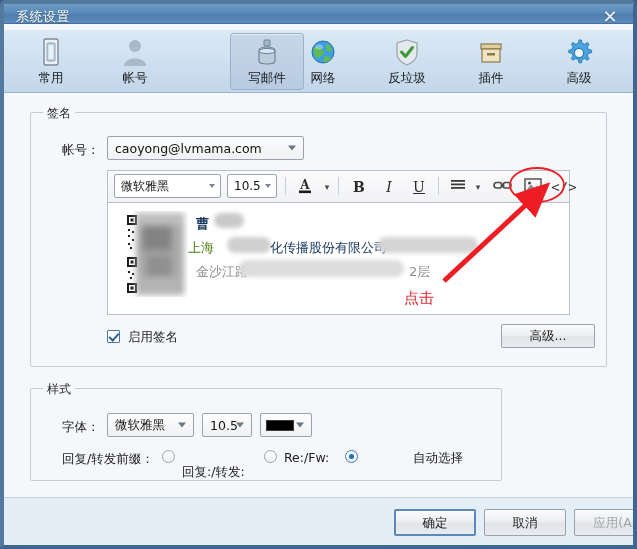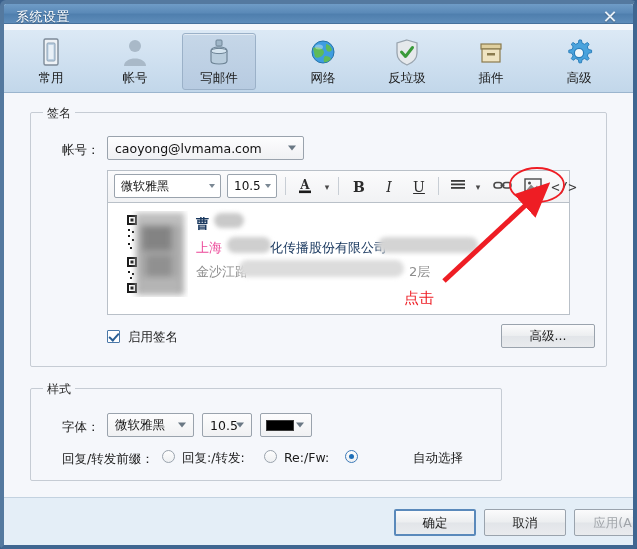--- a/index.html
+++ b/index.html
@@ -57,20 +57,21 @@
     width: 74px; height: 57px;
     text-align: center;
     cursor: pointer;
     border: 1px solid transparent;
     border-radius: 3px;
   }
   .tab.active {
     background: linear-gradient(to bottom, #c6d7e8 0%, #b7cbe1 100%);
     border: 1px solid #9bb1c8;
     box-shadow: inset 0 1px 0 rgba(255,255,255,0.5);
+    margin-left: 48px;
   }
   .tab .ico {
     display: block; height: 32px; margin-top: 3px;
     line-height: 32px;
   }
   .tab .lbl {
     display: block; font-size: 12.5px; color: #1b1b1b;
     margin-top: 1px;
   }
 
@@ -435,21 +436,21 @@
             <filter id="b1">
               <feGaussianBlur stdDeviation="3.4"></feGaussianBlur>
             </filter>
           </defs>
       </svg>
     </div>
 
     <div class="sig-line" style="left:88px; top:12px; color:#17365d; font-weight:bold;">曹</div>
     <div class="redact" style="left:106px; top:10px; width:30px; height:15px; background:#c9c9c9;"></div>
 
-    <div class="sig-line" style="left:88px; top:36px; color:#ec4899;">上海</div>
+    <div class="sig-line" style="left:80px; top:36px; color:#4d7c0f;">上海</div>
     <div class="redact" style="left:119px; top:34px; width:44px; height:16px; background:#cfcfcf;"></div>
     <div class="sig-line" style="left:162px; top:36px; color:#17365d;">化传播股份有限公司</div>
     <div class="redact" style="left:270px; top:34px; width:100px; height:16px; background:#d4d4d4;"></div>
 
     <div class="sig-line" style="left:88px; top:60px; color:#8d8d8d;">金沙江路</div>
     <div class="redact" style="left:131px; top:57px; width:165px; height:17px; background:#dcdcdc;"></div>
     <div class="sig-line" style="left:301px; top:60px; color:#8d8d8d;">2层</div>
   </div>
 
   <div class="cbox" style="left:103px; top:326px;"></div>
@@ -474,21 +475,21 @@
   </div>
 
   <div class="combo" style="left:256px; top:409px; width:52px; height:24px;">
     <span id="color-swatch" style="position: absolute; left: 5px; top: 6px; width: 28px; height: 11px; border: 1px solid rgb(58, 58, 58); background: rgb(0, 0, 0);"></span>
     <span class="arrow"></span>
   </div>
 
   <div class="field-label" style="left:58px; top:447px;">回复/转发前缀：</div>
 
   <div class="radio" style="left:158px; top:446px;"></div>
-  <div class="field-label" style="left:178px; top:446px;text-align:center;">回复:/转发:</div>
+  <div class="field-label" style="left:178px; top:460px;text-align:center;">回复:/转发:</div>
 
   <div class="radio" style="left:260px; top:446px;"></div>
   <div class="field-label" style="left:280px; top:446px;">Re:/Fw:</div>
 
   <div class="radio on" style="left:341px; top:446px;"></div>
   <div class="field-label" style="left:361px; top:446px;margin-left:48px;">自动选择</div>
 
   <div class="bottombar">
     <div class="btn default" style="left:390px; top:11px; width:82px; height:27px; line-height:23px;">确定</div>
     <div class="btn" style="left:480px; top:11px; width:82px; height:27px; line-height:25px;">取消</div>

